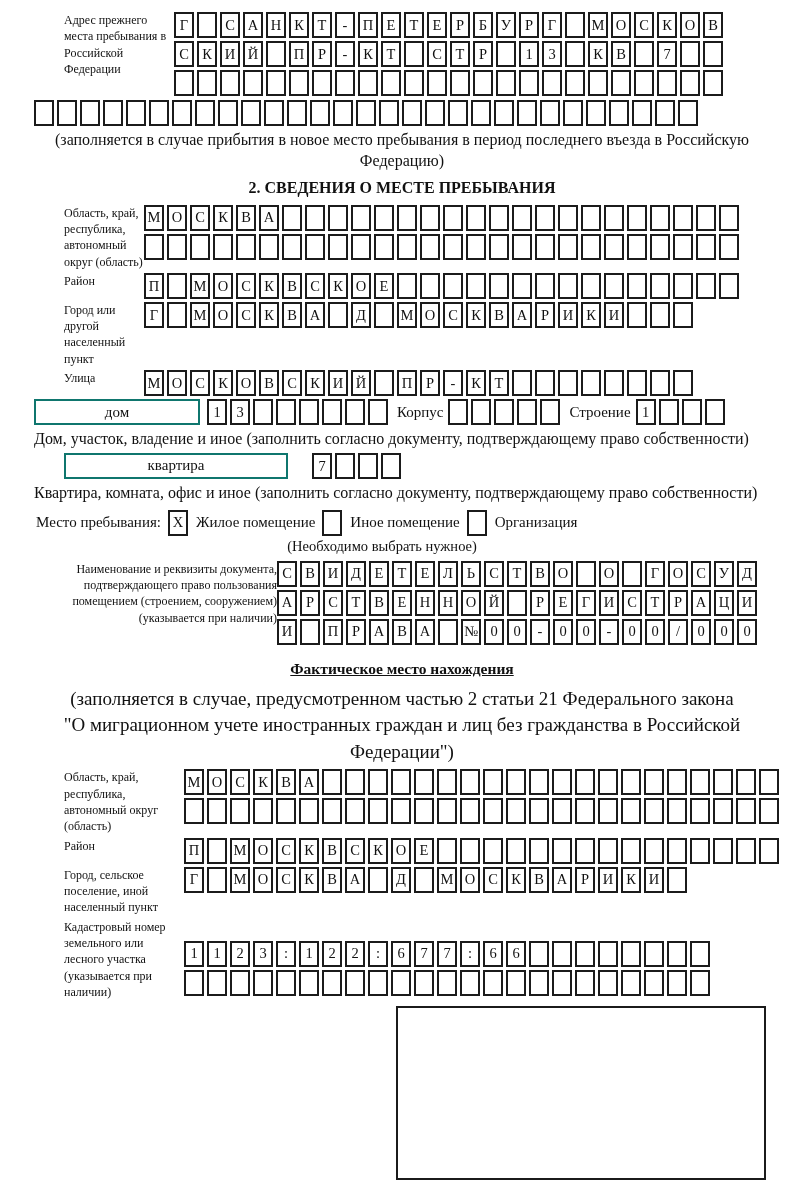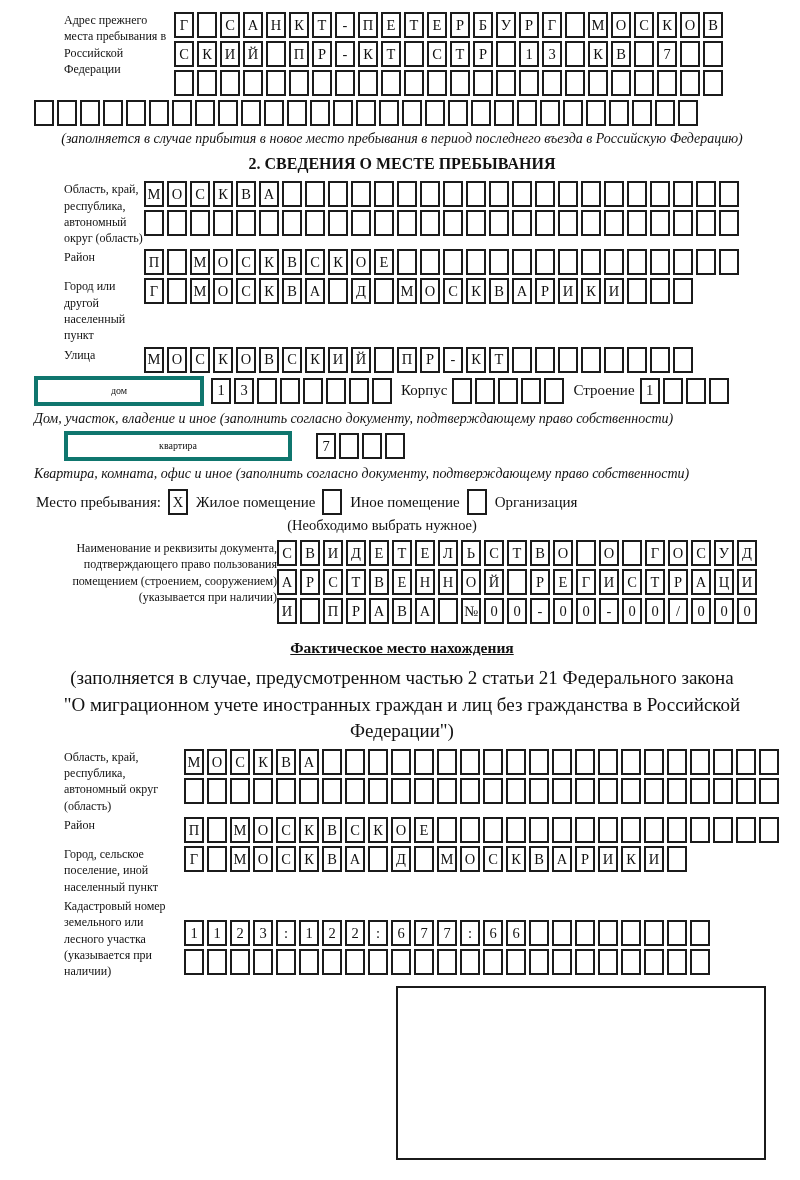--- a/index.html
+++ b/index.html
@@ -23,35 +23,35 @@
   .rows > .cellrow { margin-bottom:3px; }
   .cellrow { display:flex; gap:3px; flex:0 0 auto; }
   .cell {
     box-sizing:content-box; width:16px; height:22px;
     border:2px solid #1b1b1b; background:#fff;
     display:flex; align-items:center; justify-content:center;
     font-size:14.5px; line-height:1; flex:0 0 auto;
   }
   .fullrow { margin:1px 0 0 0; }
 
-  .caption { font-size:14px; line-height:1.3;font-style:italic; }
+  .caption { font-size:16px; line-height:1.3; }
   .center { text-align:center; }
   .mt4 { margin-top:4px; }
 
   .sec-title { text-align:center; font-weight:bold; font-size:16px; margin:7px 0 8px; }
   .fact-title { text-align:center; font-weight:bold; font-size:15.5px; margin:12px 0 2px;text-decoration:underline; }
   .fact-cap { text-align:center; font-size:19px; line-height:1.4; }
 
   .mb3 { margin-bottom:3px; }
   .mb4 { margin-bottom:4px; }
 
   .houserow { display:flex; align-items:center; margin:2px 0 4px 0; }
   .labelbox {
-    box-sizing:content-box; border:4px solid #0f766e; height:22px;
-    display:flex; align-items:center; justify-content:center; font-size:10px; flex:0 0 auto;
+    box-sizing:content-box; border:2px solid #0f766e; height:22px;
+    display:flex; align-items:center; justify-content:center; font-size:15px; flex:0 0 auto;
   }
   .wdom { width:162px; margin-right:7px; }
   .wkv  { width:220px; margin-right:8px; }
   .inline-label { font-size:15px; margin:0 5px 0 9px; white-space:nowrap; }
 
   .apartrow { display:flex; align-items:center; margin:3px 0 4px 30px;gap:16px; }
 
   .stayrow { display:flex; align-items:center; font-size:15px; margin:6px 0 2px 2px; }
   .stayrow .cell { margin:0 8px 0 7px; }
   .stay-note { text-align:center; font-size:14.5px; margin:2px 40px 2px 0; }

